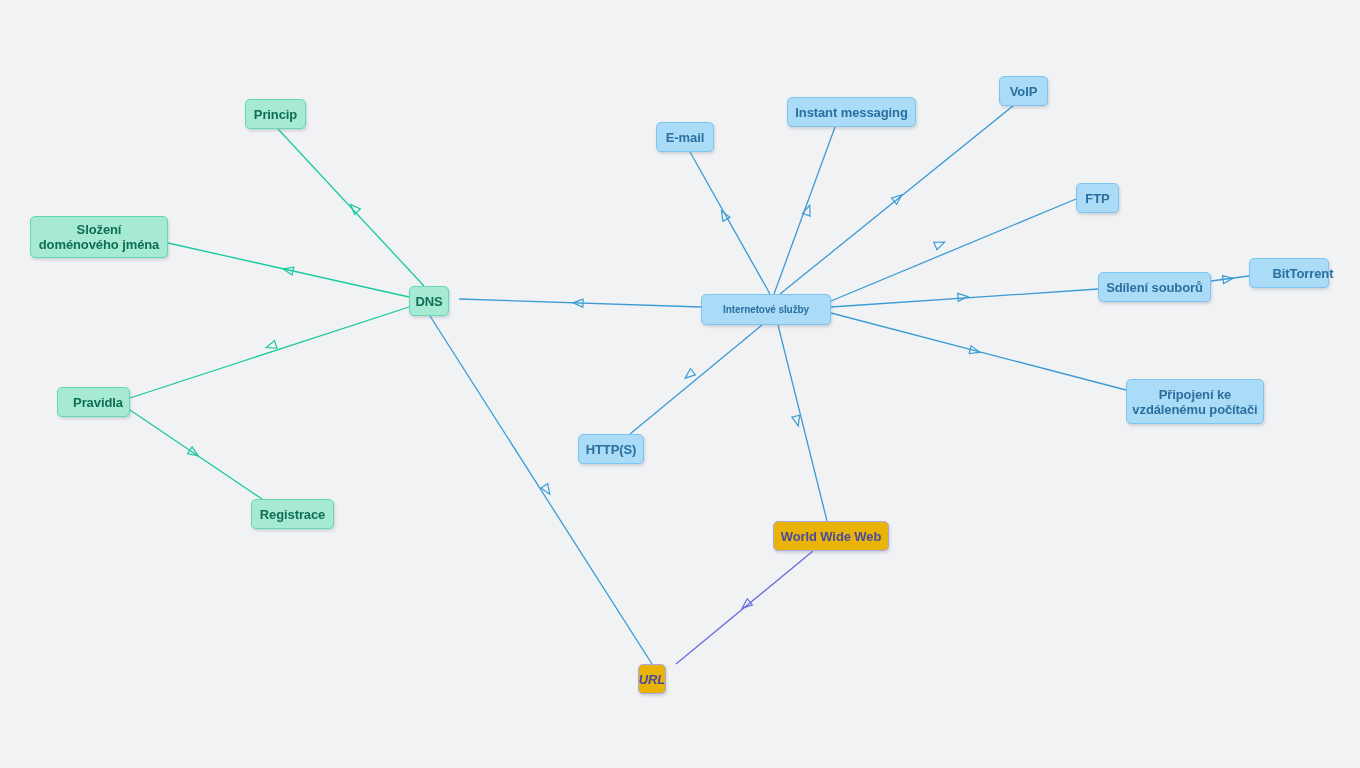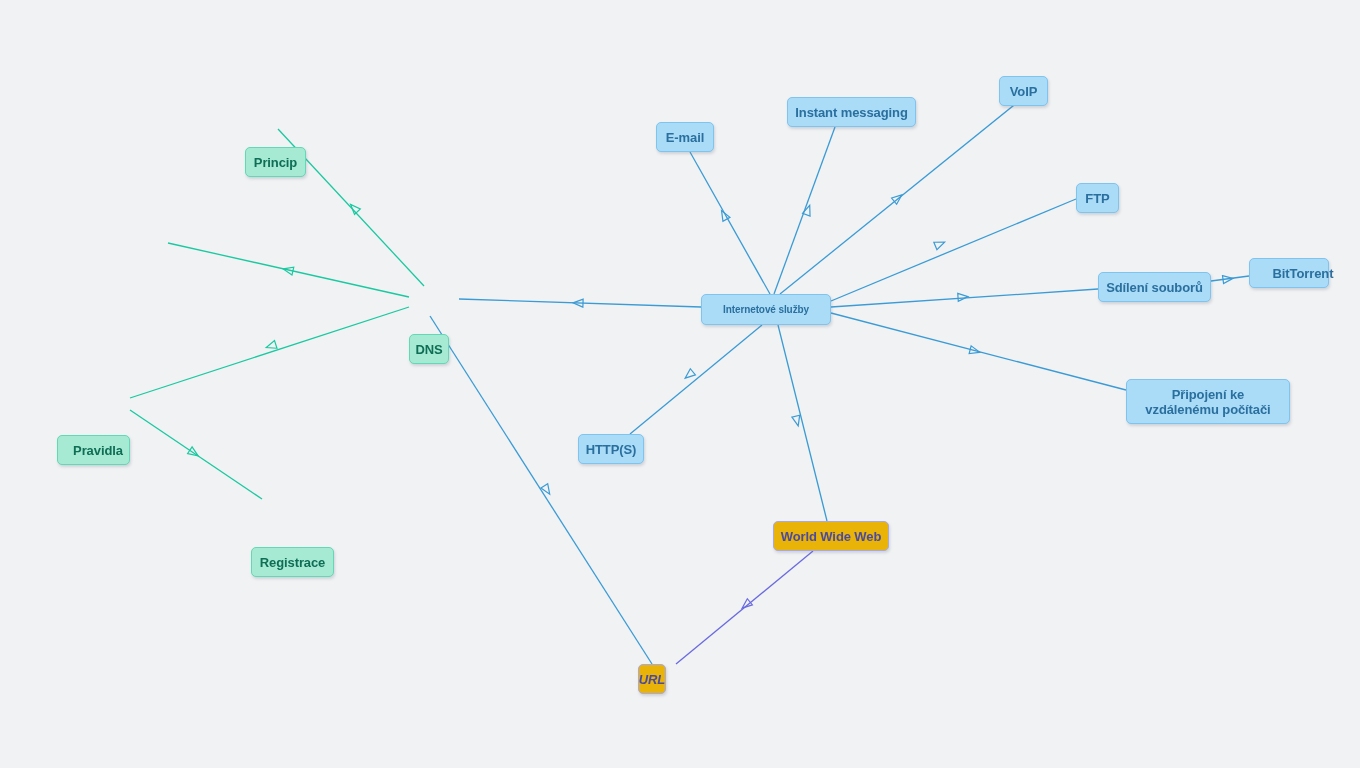--- a/index.html
+++ b/index.html
@@ -47,21 +47,20 @@
   }
   .node.blue {
     background: #aadcf8;
     border-color: #7ec4ee;
     color: #2a6f9e;
   }
   .node.green {
     background: #a6ead4;
     border-color: #62d8b4;
     color: #0f6e54;
-    margin-top: 48px;
   }
   .node.purple {
     background: #eab308;
     border-color: #a8a8e8;
     color: #4b4b9e;
   }
   .node.center {
     background: #aadcf8;
     border-color: #7ec4ee;
     color: #2a6f9e;
@@ -101,27 +100,29 @@
       <path d="M -5 -4 L 5 0 L -5 4 Z" fill="none" stroke="#19c9a0" stroke-width="1.2" stroke-linejoin="miter" transform="translate(288,270) rotate(-167.3705410469746)"></path>
       <line x1="409" y1="307" x2="130" y2="398" stroke="#19c9a0" stroke-width="1.3"></line>
       <path d="M -5 -4 L 5 0 L -5 4 Z" fill="none" stroke="#19c9a0" stroke-width="1.2" stroke-linejoin="miter" transform="translate(271,346) rotate(161.93549286558837)"></path>
       <line x1="130" y1="410" x2="262" y2="499" stroke="#19c9a0" stroke-width="1.3"></line>
       <path d="M -5 -4 L 5 0 L -5 4 Z" fill="none" stroke="#19c9a0" stroke-width="1.2" stroke-linejoin="miter" transform="translate(194,453) rotate(33.98952009299641)"></path>
       <line x1="813" y1="551" x2="676" y2="664" stroke="#6a6ae0" stroke-width="1.3"></line>
       <path d="M -5 -4 L 5 0 L -5 4 Z" fill="none" stroke="#6a6ae0" stroke-width="1.2" stroke-linejoin="miter" transform="translate(746,605) rotate(140.48359044446445)"></path>
     </svg>
 <div class="node blue center" style="left: 701px; top: 294px; width: 130px; height: 31px;"><span>Internetové služby</span></div>
     <div class="node green" style="left: 245px; top: 99px; width: 61px; height: 30px;"><span>Princip</span></div>
+    <div class="node green" style="left: 30px; top: 216px; width: 138px; height: 42px;"><span>Složení
+doménového jména</span></div>
     <div class="node green" style="left: 409px; top: 286px; width: 40px; height: 30px;"><span>DNS</span></div>
     <div class="node green" style="left: 57px; top: 387px; width: 73px; height: 30px; padding-left: 9px;"><span>Pravidla</span></div>
     <div class="node green" style="left: 251px; top: 499px; width: 83px; height: 30px;"><span>Registrace</span></div>
     <div class="node blue" style="left: 656px; top: 122px; width: 58px; height: 30px;"><span>E-mail</span></div>
     <div class="node blue" style="left: 787px; top: 97px; width: 129px; height: 30px;"><span>Instant messaging</span></div>
     <div class="node blue" style="left: 999px; top: 76px; width: 49px; height: 30px;"><span>VoIP</span></div>
     <div class="node blue" style="left: 1076px; top: 183px; width: 43px; height: 30px; text-align: center;"><span>FTP</span></div>
     <div class="node blue" style="left: 1098px; top: 272px; width: 113px; height: 30px;"><span>Sdílení souborů</span></div>
     <div class="node blue" style="left: 1249px; top: 258px; width: 80px; height: 30px; padding-left: 28px;"><span>BitTorrent</span></div>
-    <div class="node blue" style="left: 1126px; top: 379px; width: 164px; height: 45px;"><span>Připojení ke
+    <div class="node blue" style="left: 1126px; top: 379px; width: 138px; height: 45px;"><span>Připojení ke
 vzdálenému počítači</span></div>
     <div class="node blue" style="left: 578px; top: 434px; width: 66px; height: 30px;"><span>HTTP(S)</span></div>
     <div class="node purple" style="left: 773px; top: 521px; width: 116px; height: 30px;"><span>World Wide Web</span></div>
     <div class="node purple" style="left: 638px; top: 664px; width: 28px; height: 30px; font-style: italic;"><span>URL</span></div>
   </div>
 
 </body></html>

